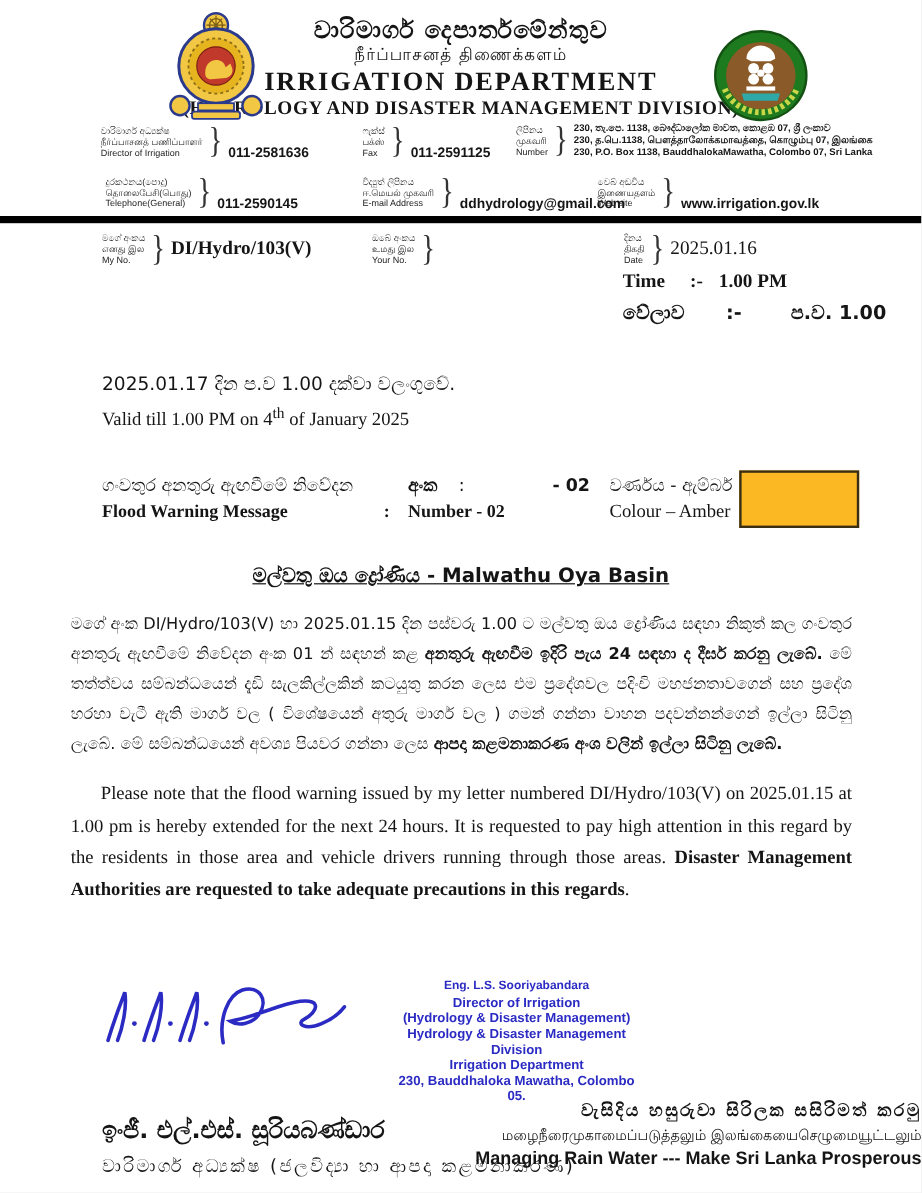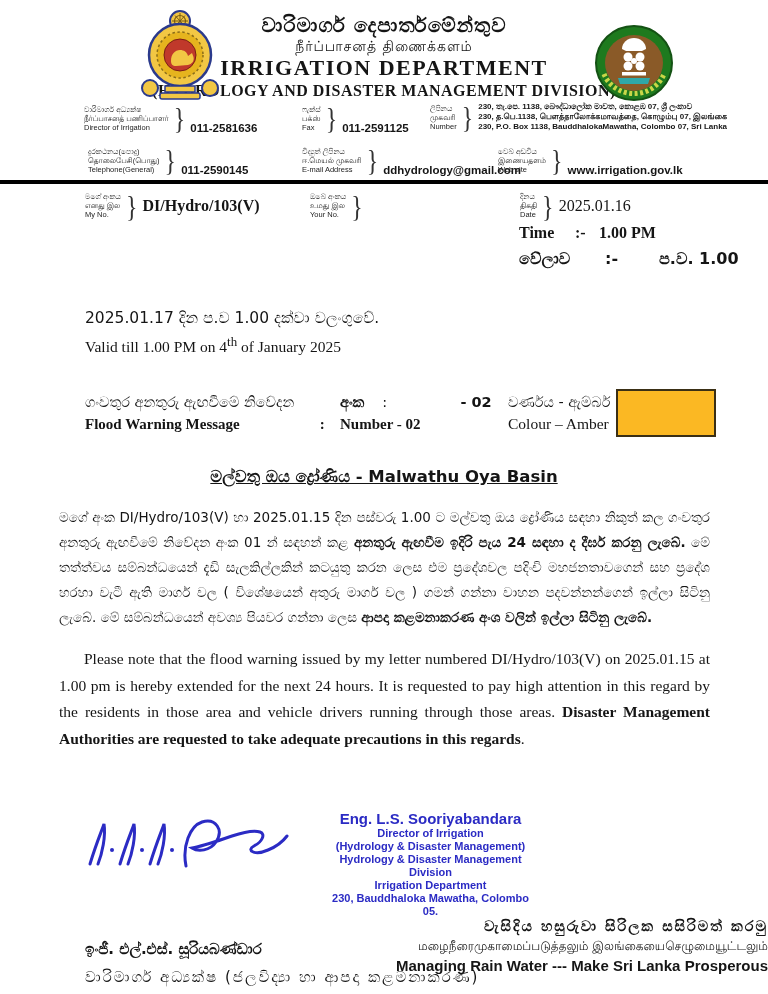--- a/index.html
+++ b/index.html
@@ -10,21 +10,21 @@
   .header{position:relative;height:100px;}
   .emblem-left{position:absolute;left:134px;top:8px;}
   .emblem-right{position:absolute;left:594px;top:24px;}
   .header-titles{text-align:center;padding-top:14px;line-height:1.1;}
   .t-si{font-family:"DejaVu Sans",sans-serif;font-weight:bold;font-size:20px;letter-spacing:1px;}
   .t-ta{font-family:"DejaVu Sans",sans-serif;font-size:14px;margin-top:3px;letter-spacing:1px;}
   .t-en{font-size:22px;font-weight:bold;letter-spacing:1.5px;margin-top:2px;}
   .t-sub{font-size:16px;font-weight:bold;font-weight:600;margin-top:1px;letter-spacing:0.5px;}
 
   
-  .contacts{position:relative;height:80px;border-bottom:4px solid #000000;}
+  .contacts{position:relative;height:80px;border-bottom:6px solid #000000;}
   .cgroup{position:absolute;display:flex;align-items:center;gap:5px;}
   .labels{font-family:"Liberation Sans",sans-serif;font-size:7.5px;line-height:9px;color:#222;white-space:nowrap;}
   .brace{font-size:24px;font-weight:300;color:#333;transform:scaleY(1.25);line-height:1;}
   .cval{font-family:"Liberation Sans",sans-serif;font-weight:bold;font-size:11.5px;white-space:nowrap;margin-top:20px;}
   .addr-lines{font-family:"Liberation Sans",sans-serif;font-weight:bold;font-size:8px;line-height:10px;white-space:nowrap;}
 
   
   .refrow{position:relative;height:118px;}
   .rlabels{font-family:"Liberation Sans",sans-serif;font-size:7.5px;line-height:9px;color:#222;}
   .rval{font-size:16px;font-weight:bold;white-space:nowrap;}
@@ -52,23 +52,23 @@
   
   .para-si{margin:18px 58px 0 59px;text-align:justify;font-family:"DejaVu Sans",sans-serif;
            font-size:13.5px;line-height:25px;}
   .para-en{margin:16px 58px 0 59px;text-align:justify;font-size:15.5px;line-height:26.5px;text-indent:25px;}
 
   
   .sigarea{position:relative;height:120px;margin-top:52px;}
   .sig-svg{position:absolute;left:82px;top:2px;}
   .stamp{position:absolute;left:323px;top:6px;width:215px;text-align:center;
          font-family:"Liberation Sans",sans-serif;font-weight:bold;line-height:13px;}
-  .stamp .s0{font-size:15px;line-height:17px;}
+  .stamp .s0{font-size:10px;line-height:17px;}
   .stamp .sx{font-size:11px;}
-  .sign-name{margin:16px 0 0 85px;font-family:"DejaVu Sans",sans-serif;font-weight:bold;font-size:15px;}
+  .sign-name{margin:2px 0 0 85px;font-family:"DejaVu Sans",sans-serif;font-weight:bold;font-size:20px;}
   .sign-role{margin:10px 0 0 85px;font-family:"DejaVu Sans",sans-serif;font-size:15px;letter-spacing:2px;}
 
   
   .footer{position:absolute;left:0;right:0;top:916px;text-align:right;line-height:20px;}
   .f-si{font-family:"DejaVu Sans",sans-serif;font-weight:bold;font-size:14.5px;letter-spacing:2px;}
   .f-ta{font-family:"DejaVu Sans",sans-serif;font-size:12px;}
   .f-en{font-family:"Liberation Sans",sans-serif;font-weight:bold;font-size:15px;}
 </style>
 </head>
 <body>

